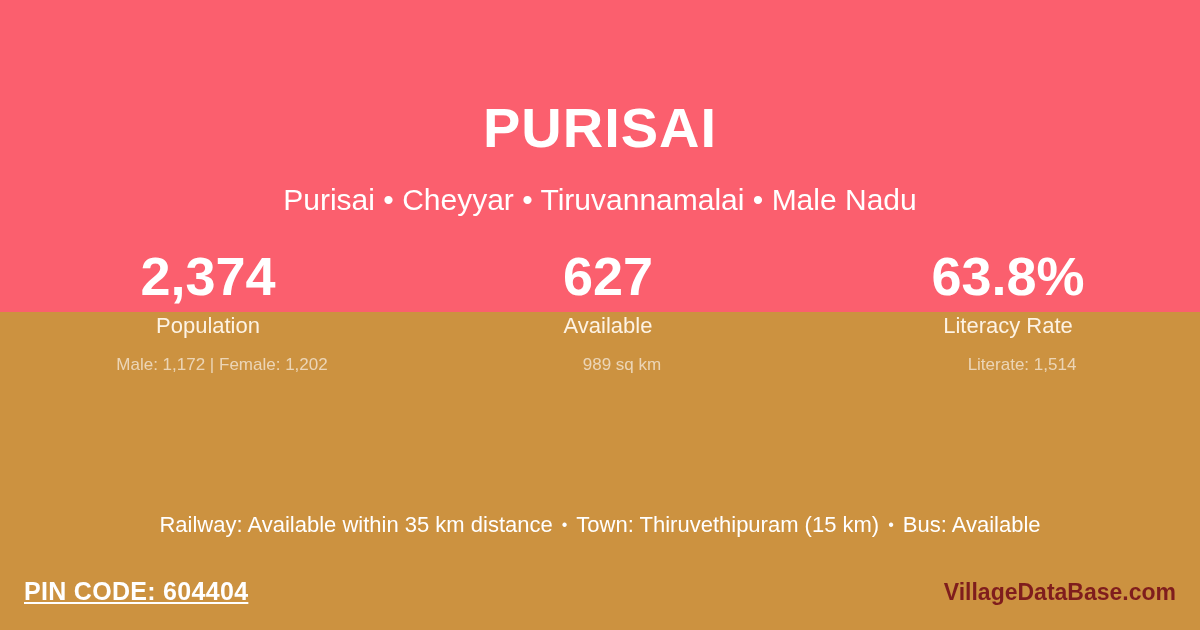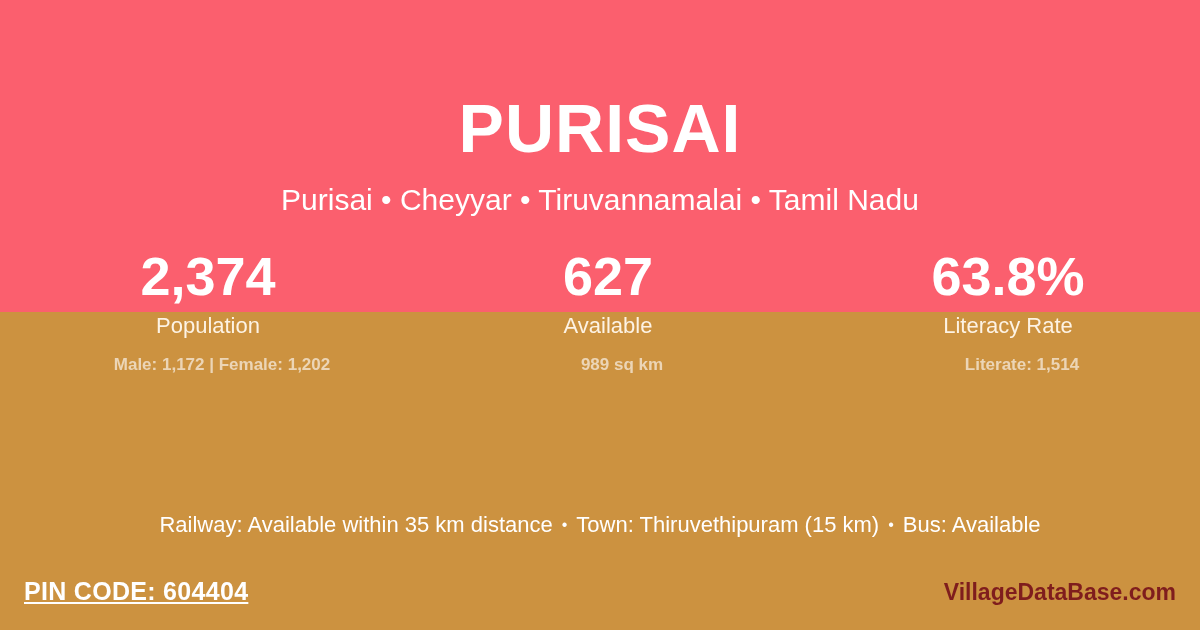--- a/index.html
+++ b/index.html
@@ -50,21 +50,21 @@
     height: 630px;
   }
 
   .title {
     position: absolute;
     left: 0;
     top: 86px;
     width: 1200px;
     text-align: center;
     color: #ffffff;
-    font-size: 68px;
+    font-size: 56px;
     font-weight: bold;
     letter-spacing: 1px;
     line-height: 84px;
   }
 
   .subtitle {
     position: absolute;
     left: 0;
     top: 182px;
     width: 1200px;
@@ -102,21 +102,21 @@
     color: #fdf3e4;
     font-size: 22px;
     font-weight: normal;
     line-height: 34px;
     margin-top: 1px;
   }
 
   .stat-sub {
     color: rgba(255,255,255,0.62);
     font-size: 17px;
-    font-weight: bold;
+    font-weight: normal;
     line-height: 24px;
     margin-top: 10px;
     margin-left: 28px;
   }
 
   .amenities {
     position: absolute;
     left: 0;
     top: 510px;
     width: 1200px;
@@ -159,21 +159,21 @@
 
 <div class="card">
 
   <div class="band-top"></div>
   <div class="band-bottom"></div>
 
   <div class="content">
 
     <div class="title">PURISAI</div>
 
-    <div class="subtitle">Purisai • Cheyyar • Tiruvannamalai • Tamil Nadu</div>
+    <div class="subtitle">Purisai • Cheyyar • Tiruvannamalai • Male Nadu</div>
 
     <div class="stats">
 
       <div class="stat">
         <div class="stat-value">2,374</div>
         <div class="stat-label">Population</div>
         <div class="stat-sub">Male: 1,172 | Female: 1,202</div>
       </div>
 
       <div class="stat">

